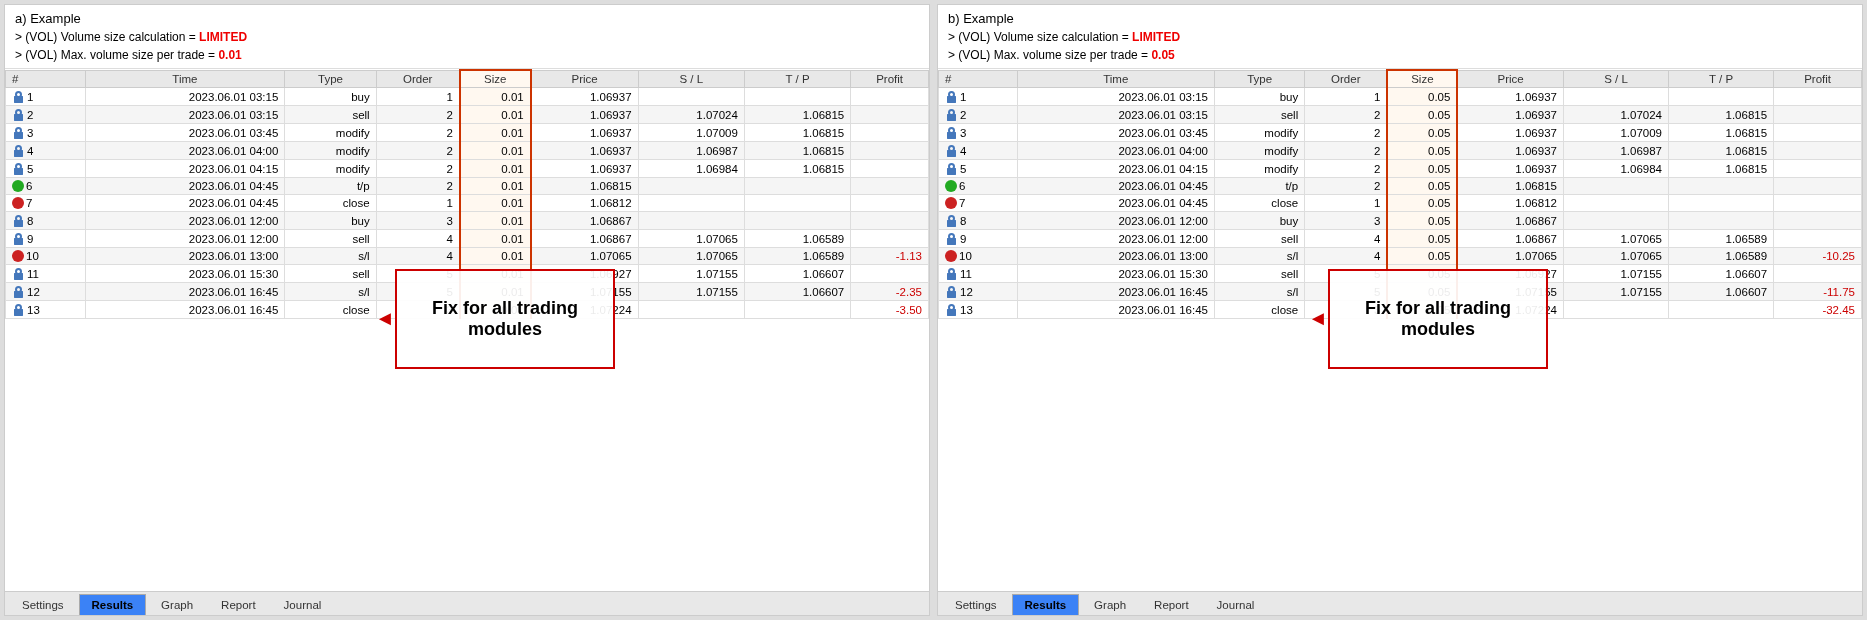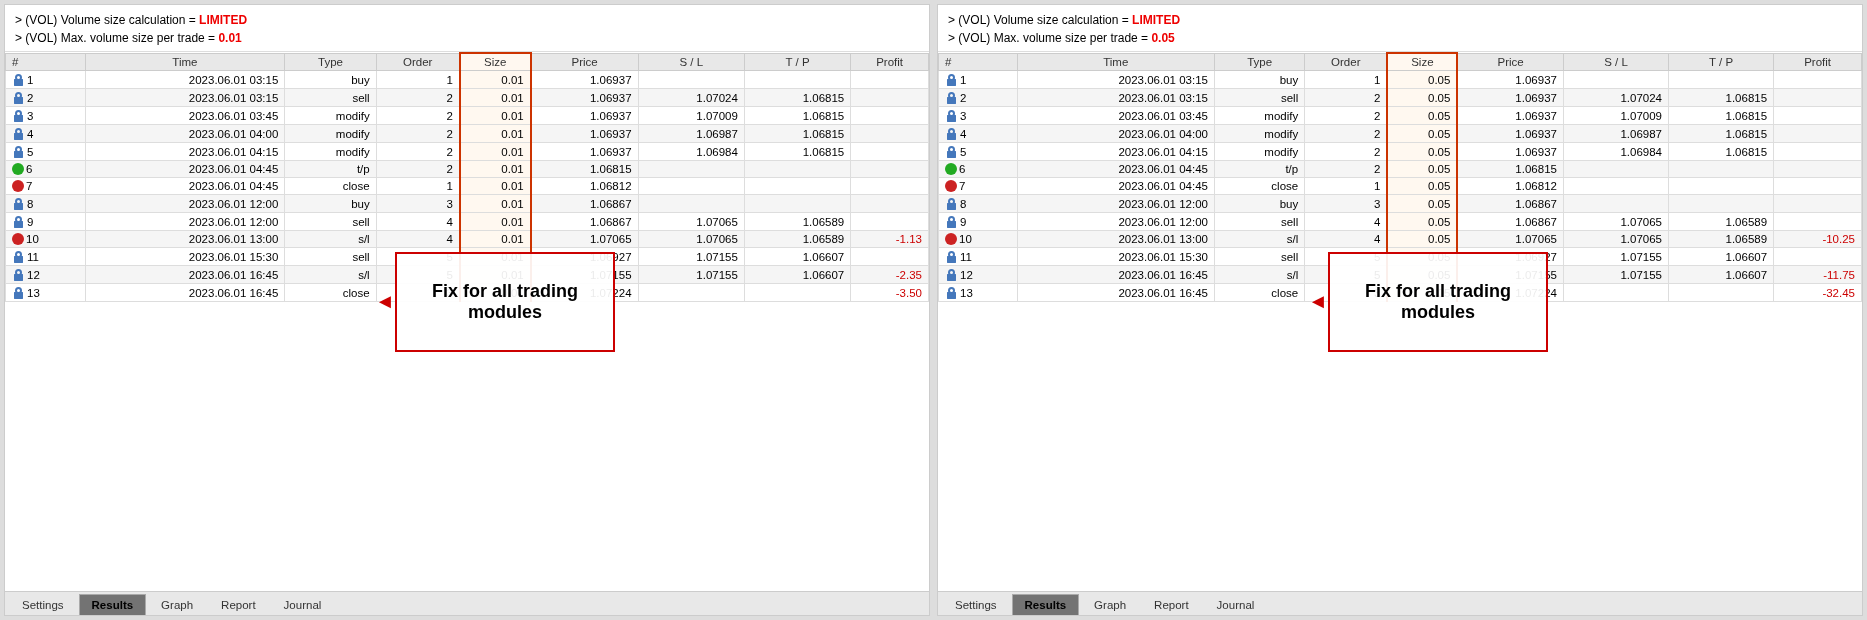--- a/index.html
+++ b/index.html
@@ -114,21 +114,21 @@
       padding: 4px 12px;
       font-size: 11.5px;
       color: #333;
       cursor: pointer;
       border: 1px solid transparent;
       border-bottom: none;
       margin-right: 2px;
       background: transparent;
     }
     .tab.active {
-      background: #737373;
+      background: #3b82f6;
       border-color: #aaa #aaa transparent #aaa;
       font-weight: bold;
       color: #000;
     }
     .negative { color: #c00; }
     .size-col { 
       background: #fff8f0;
       border-left: 2px solid #cc3300 !important;
       border-right: 2px solid #cc3300 !important;
     }
@@ -136,20 +136,21 @@
       border-top: 2px solid #cc3300 !important;
     }
   </style>
 </head>
 <body>
 
 <div id="app" style="display:flex; width:1867px; height:620px; background:#ddd; gap:3px; padding:2px;">
 
   <div class="panel">
     <div class="panel-header">
+      <div class="title">a) Example</div>
       <div class="subtitle">
         <span>&gt; (VOL) Volume size calculation = </span><span class="red">LIMITED</span><br>
         <span>&gt; (VOL) Max. volume size per trade = </span><span class="red">0.01</span>
       </div>
     </div>
     <div class="table-container" style="position:relative;">
       <table>
         <thead>
           <tr>
             <th>#</th>
@@ -446,20 +447,21 @@
       <div class="tab">Settings</div>
       <div class="tab active">Results</div>
       <div class="tab">Graph</div>
       <div class="tab">Report</div>
       <div class="tab">Journal</div>
     </div>
   </div>
 
   <div class="panel">
     <div class="panel-header">
+      <div class="title">b) Example</div>
       <div class="subtitle">
         <span>&gt; (VOL) Volume size calculation = </span><span class="red">LIMITED</span><br>
         <span>&gt; (VOL) Max. volume size per trade = </span><span class="red">0.05</span>
       </div>
     </div>
     <div class="table-container" style="position:relative;">
       <table>
         <thead>
           <tr>
             <th>#</th>

